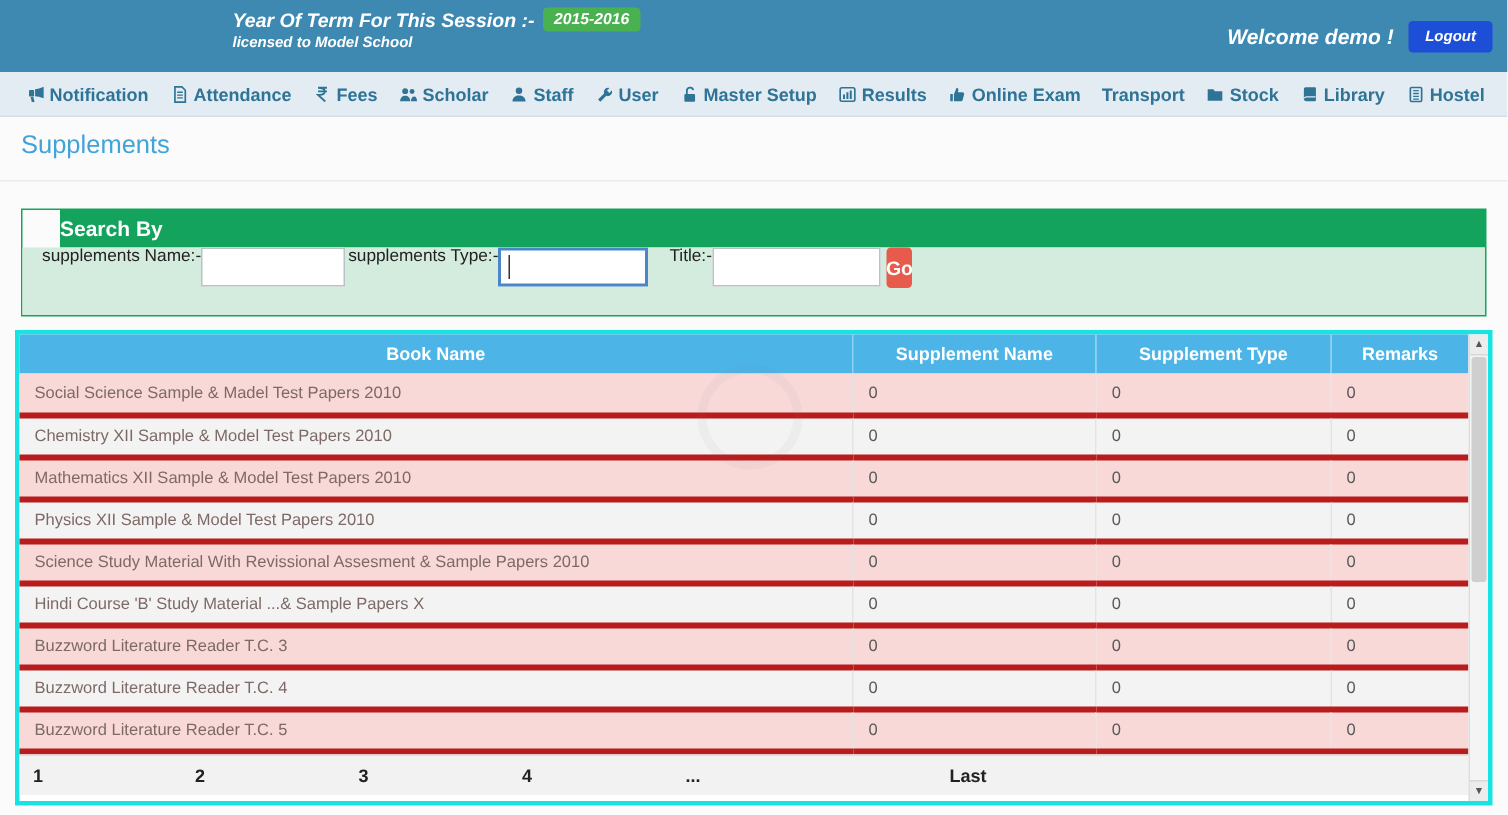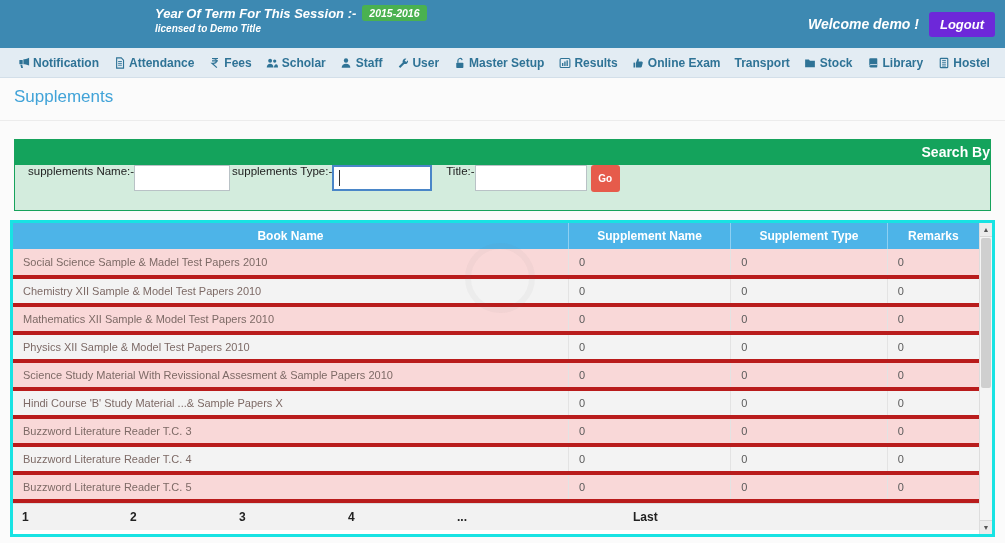--- a/index.html
+++ b/index.html
@@ -10,47 +10,47 @@
   .app-header { height:48px; background:#3d89b2; display:flex; align-items:center; position:relative; color:#fff; }
   .brand { display:flex; align-items:center; padding-left:26px; width:150px; }
   .brand-name { font-size:17px; font-style:italic; font-weight:700; margin-left:6px; letter-spacing:.5px; }
   .session-block { position:absolute; left:155px; top:5px; }
   .session-line { display:flex; align-items:center; gap:6px; }
   .session-label { font-size:13px; font-weight:700; font-style:italic; }
   .session-badge { background:#4ab150; color:#fff; font-size:10.5px; font-weight:700; font-style:italic; padding:2px 7px; border-radius:3px; }
   .licensed { font-size:10px; font-weight:700; font-style:italic; margin-top:2px; }
   .header-right { position:absolute; right:10px; top:0; height:48px; display:flex; align-items:center; gap:10px; }
   .welcome { font-size:14px; font-weight:700; font-style:italic; }
-  .logout-btn { background:#6d28d9; border:none; color:#fff; font-family:inherit; font-size:13px; font-weight:700; font-style:italic; padding:5px 11px; border-radius:3px; cursor:pointer; }
+  .logout-btn { background:#1d4ed8; border:none; color:#fff; font-family:inherit; font-size:10px; font-weight:700; font-style:italic; padding:5px 11px; border-radius:3px; cursor:pointer; }
 
   
   .main-nav { height:30px; background:#e3ecf3; border-bottom:1px solid #d3dfe9; display:flex; align-items:center; padding-left:10px; }
   .nav-item { display:flex; align-items:center; gap:3px; margin:0 7px; cursor:pointer; color:#2f7396; font-size:12px; font-weight:700; white-space:nowrap; }
   .nav-icon { display:inline-flex; width:13px; height:13px; align-items:center; justify-content:center; }
   .nav-icon svg { width:12px; height:12px; }
 
   
   .content { background:#fbfbfb; height:465px; position:relative; }
   .page-title { font-size:17px; font-weight:400; color:#41a3d8; padding:9px 0 0 14px; }
   .divider { border:none; border-top:1px solid #ececec; margin:13px 0 0 0; }
 
   
   .search-panel { margin:18px 14px 0 14px; border:1px solid #17a35c; }
-  .panel-head { background:#14a35c; color:#fff; text-align:right; font-size:14px; font-weight:600; height:25px; line-height:25px; }
+  .panel-head { background:#14a35c; color:#fff; text-align:left; font-size:14px; font-weight:600; height:25px; line-height:25px;margin-left:25px; }
   .panel-body { background:#d3ecdd; height:45px; display:flex; padding-left:13px; }
   .field-label { font-size:11.5px; color:#222; white-space:nowrap; }
   .input-wrap { position:relative; display:inline-flex; }
   .text-input { height:26px; border:1px solid #b9c2c6; background:#fff; font-family:inherit; font-size:12px; padding:0 5px; }
   .text-input.w1 { width:96px; margin-right:2px; }
   .text-input.w2 { width:100px; margin-right:14px; }
   .text-input.w3 { width:112px; margin-right:4px; }
   .text-input.focused { border:2px solid #4a86c8; }
   .caret { position:absolute; left:7px; top:5px; width:1px; height:16px; background:#333; animation:blink 1s steps(1) infinite; }
   @keyframes blink { 50% { opacity:0; } }
-  .go-btn { background:#e65b4b; border:none; color:#fff; font-family:inherit; font-size:10px; font-weight:700; width:29px; height:27px; border-radius:3px; cursor:pointer; }
+  .go-btn { background:#e65b4b; border:none; color:#fff; font-family:inherit; font-size:13px; font-weight:700; width:17px; height:27px; border-radius:3px; cursor:pointer; }
 
   
   .table-wrap { position:absolute; left:10px; right:10px; top:142px; height:317px; border:3px solid #18e3e3; background:#fff; margin-top:0; }
   .supplements-table { width:calc(100% - 13px); border-collapse:collapse; table-layout:fixed; }
   .supplements-table th { background:#4db4e8; color:#fff; font-size:12px; font-weight:700; height:26px; border-right:1px solid #8ed0f2; }
   .supplements-table th:last-child { border-right:none;margin-left:44px; }
   .col-book { width:57.5%; }
   .col-sname { width:16.8%; }
   .col-stype { width:16.2%; }
   .col-remarks { width:9.5%; }
@@ -76,21 +76,21 @@
 </style>
 </head>
 <body>
 
 <header class="app-header">
   <div class="session-block">
     <div class="session-line">
       <span class="session-label">Year Of Term For This Session :-</span>
       <span class="session-badge">2015-2016</span>
     </div>
-    <div class="licensed">licensed to Demo Title</div>
+    <div class="licensed">licensed to Model School</div>
   </div>
   <div class="header-right">
     <span class="welcome">Welcome demo !</span>
     <button class="logout-btn">Logout</button>
   </div>
 </header>
 
 <nav class="main-nav" id="nav-items">
     <div class="nav-item">
       <span class="nav-icon">

